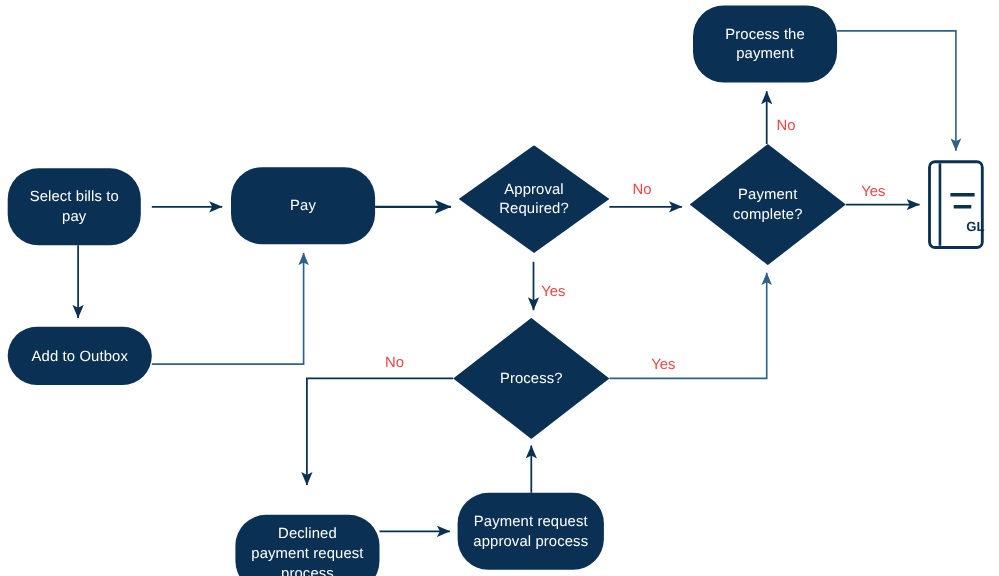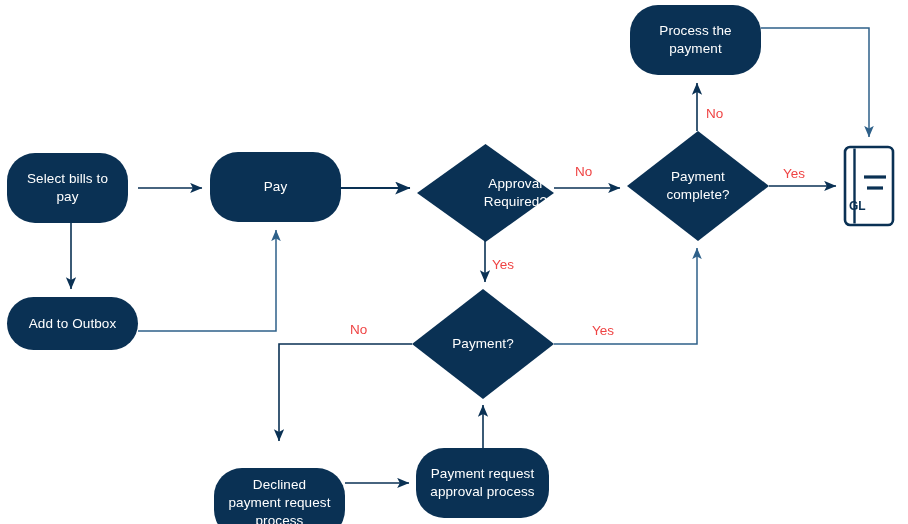--- a/index.html
+++ b/index.html
@@ -74,21 +74,21 @@
     position: absolute;
     box-sizing: border-box;
   }
   .gl-caption {
     position: absolute;
     font-size: 12px;
     font-weight: bold;
     color: #0A3154;
     left: 0;
     width: 100%;
-    text-align: left;
+    text-align: right;
   }
 </style>
 </head>
 <body>
 
 <div id="canvas">
 
   <svg id="edges" viewBox="0 0 908 524" width="908" height="524" aria-hidden="true">
     <defs>
       <marker id="arrow-dark" markerWidth="9" markerHeight="9" refX="7.4" refY="3.2" orient="auto" markerUnits="strokeWidth">
@@ -135,40 +135,40 @@
   </div>
 
   <div class="node process" style="left:210px; top:152px; width:131px; height:70px;">
     <span class="node-label">Pay</span>
   </div>
 
   <div class="node process" style="left:7px; top:297px; width:131px; height:53px;">
     <span class="node-label">Add to Outbox</span>
   </div>
 
-  <div class="node decision" style="left:417px; top:144px; width:137px; height:98px;justify-content:flex-end;">
+  <div class="node decision" style="left:417px; top:132px; width:137px; height:98px;">
     <span class="dia-shape"></span>
     <span class="dia-label node-label">Approval
 Required?</span>
   </div>
 
   <div class="node decision" style="left:627px; top:131px; width:142px; height:110px;">
     <span class="dia-shape"></span>
     <span class="dia-label node-label">Payment
 complete?</span>
   </div>
 
   <div class="node process" style="left:630px; top:5px; width:131px; height:70px;">
     <span class="node-label">Process the
 payment</span>
   </div>
 
   <div class="node decision" style="left:412px; top:289px; width:142px; height:110px;">
     <span class="dia-shape"></span>
-    <span class="dia-label node-label">Payment?</span>
+    <span class="dia-label node-label">Process?</span>
   </div>
 
   <div class="node process" style="left:214px; top:468px; width:131px; height:70px;">
     <span class="node-label">Declined
 payment request
 process</span>
   </div>
 
   <div class="node process" style="left:416px; top:448px; width:133px; height:70px;">
     <span class="node-label">Payment request

